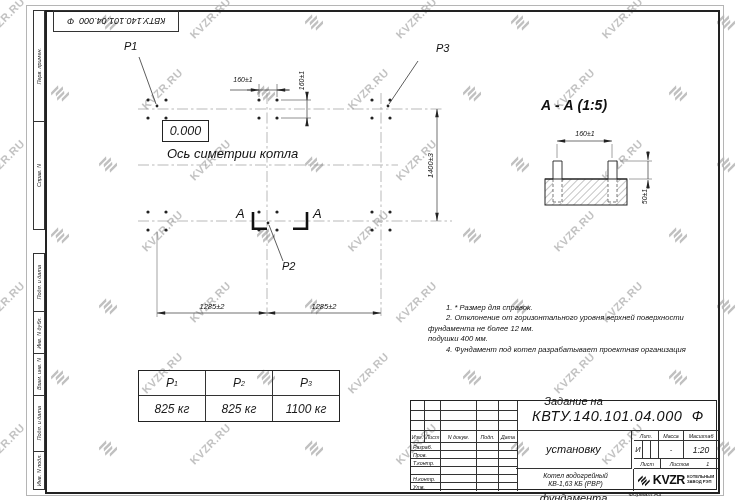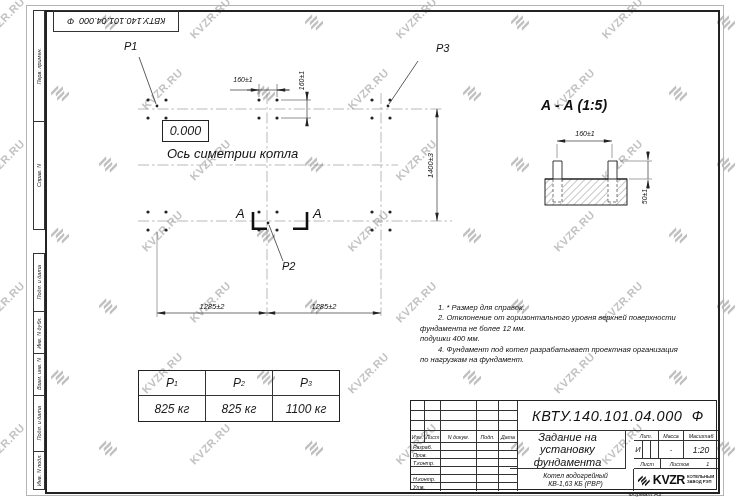--- a/index.html
+++ b/index.html
@@ -26,21 +26,21 @@
              display:flex;align-items:center;justify-content:center;}
   .stamp-top span{transform:rotate(180deg);font-size:9px;font-style:italic;white-space:pre;color:#111;}
   
   .gt{position:absolute;font-style:italic;color:#111;white-space:pre;}
   .ctr{text-align:center;}
   .vrot{transform:rotate(-90deg);}
   .elev-box{position:absolute;left:162px;top:120px;width:45px;height:20px;border:1.2px solid #222;
             display:flex;align-items:center;justify-content:center;font-style:italic;font-size:12.5px;}
   
   .notes{position:absolute;left:420px;top:303px;width:300px;}
-  .note-line{font-size:7.6px;font-style:italic;line-height:10.4px;color:#111;white-space:nowrap;}
+  .note-line{font-size:7.6px;font-style:italic;line-height:10.4px;color:#111;white-space:nowrap;margin-left:8px;}
   .note-ind{padding-left:18px;}
   
   .load-table{position:absolute;left:138px;top:370px;width:202px;height:52px;border:1.5px solid #222;box-sizing:border-box;}
   .lt-row{display:flex;height:50%;box-sizing:border-box;}
   .lt-row:first-child{border-bottom:1px solid #333;}
   .lt-cell{flex:1;border-right:1px solid #333;display:flex;align-items:center;justify-content:center;
            font-style:italic;font-size:12px;box-sizing:border-box;}
   .lt-cell:last-child{border-right:none;}
   .lt-cell sub{font-size:7px;}
   
@@ -477,21 +477,20 @@
     <div class="gt ctr" style="left:524px;top:97px;width:100px;font-size:14px;font-weight:bold;">А - А (1:5)</div>
     <div class="gt ctr" style="left:560px;top:130px;width:50px;font-size:7px;">160±1</div>
     <div class="gt ctr vrot" style="left:629px;top:193px;width:30px;font-size:7px;">50±1</div>
 
     <div class="notes">
       <div class="note-line note-ind">1.  * Размер для справок.</div>
       <div class="note-line note-ind">2.  Отклонение от горизонтального уровня верхней поверхности</div>
       <div class="note-line">фундамента не более 12 мм.</div>
       <div class="note-line">подушки 400 мм.</div>
       <div class="note-line note-ind">4.  Фундамент под котел разрабатывает проектная организация</div>
-      <div class="note-line">по нагрузкам на фундамент.</div>
     </div>
 
     <div class="load-table">
       <div class="lt-row">
         <div class="lt-cell">
             <span>Р</span>
             <sub>1</sub>
           </div>
         <div class="lt-cell">
             <span>Р</span>
@@ -553,21 +552,21 @@
       <div class="cell" style="left:30px;top:74px;width:36px;height:8px;"></div>
         <div class="cell" style="left:66px;top:74px;width:22px;height:8px;"></div>
         <div class="cell" style="left:88px;top:74px;width:19px;height:8px;"></div>
       <div class="cell lbl f5 noB" style="left:0;top:82px;width:30px;height:8px;">Утв.</div>
       <div class="cell noB" style="left:30px;top:82px;width:36px;height:8px;"></div>
         <div class="cell noB" style="left:66px;top:82px;width:22px;height:8px;"></div>
         <div class="cell noB" style="left:88px;top:82px;width:19px;height:8px;"></div>
 
       <div class="cell docnum" style="left:107px;top:0;width:200px;height:30px;border-right:none;">КВТУ.140.101.04.000  Ф</div>
 
-      <div class="cell tb-title" style="left:99px;top:30px;width:116px;height:38px;">
+      <div class="cell tb-title" style="left:105px;top:30px;width:116px;height:38px;gap:36px;">
         <div>Задание на</div>
         <div>установку</div>
         <div>фундамента</div>
       </div>
 
       <div class="cell tb-prod noB" style="left:107px;top:68px;width:116px;height:22px;">
         <div>Котел водогрейный</div>
         <div>КВ-1,63 КБ (РВР)</div>
       </div>
 

